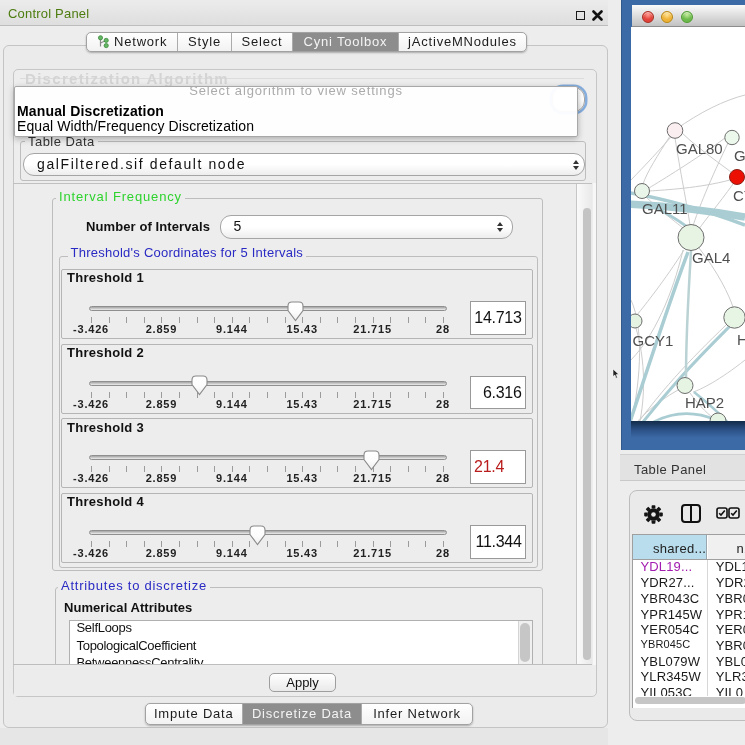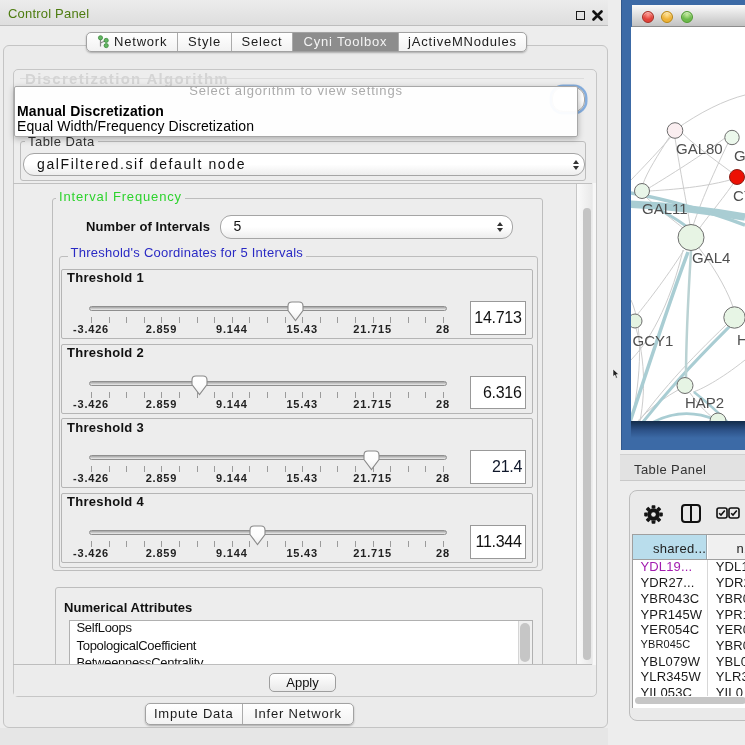--- a/index.html
+++ b/index.html
@@ -171,21 +171,21 @@
 <svg class="abs" style="left:350.3px;top:265.8px" width="17" height="21">
       <defs>
         <linearGradient id="th417" x1="0" y1="0" x2="0" y2="1">
           <stop offset="0" stop-color="#ffffff"></stop>
           <stop offset="0.55" stop-color="#fcfcfc"></stop>
           <stop offset="1" stop-color="#eeeeee"></stop>
         </linearGradient>
       </defs>
       <path d="M1,5 Q1,1 5,1 L12,1 Q16,1 16,5 L16,9.5 L8.5,19.5 L1,9.5 Z" fill="url(#th417)" stroke="#8a8a8a" stroke-width="1.1"></path>
     </svg>
-<div class="abs" style="left:457px;top:266.3px;width:56px;height:33.5px;background:#fff;border:1px solid #999;font-size:16px;letter-spacing:-0.3px;color:#0f172a;text-align:right;line-height:31.5px;padding-right:3px">21.4</div>
+<div class="abs" style="left:457px;top:266.3px;width:56px;height:33.5px;background:#fff;border:1px solid #999;font-size:16px;letter-spacing:-0.3px;color:#b91c1c;text-align:right;line-height:31.5px;padding-right:21px">21.4</div>
 <div class="abs" style="left:48px;top:309.0px;width:472px;height:70px;border:1px solid #b5b5b5;border-radius:2px"></div>
 <div class="abs" style="left:54px;top:310.2px;font-size:13px;font-weight:bold;letter-spacing:0.3px;color:#111">Threshold 4</div>
 <div class="abs" style="left:76px;top:346.0px;width:358px;height:5px;border-radius:2.5px;background:linear-gradient(#a3a3a3,#ededed);border:1px solid #8f8f8f"></div>
 <div class="abs" style="left:78.0px;top:357.0px;width:1px;height:6px;background:#9b9b9b"></div>
 <div class="abs" style="left:95.6px;top:357.0px;width:1px;height:6px;background:#9b9b9b"></div>
 <div class="abs" style="left:113.2px;top:357.0px;width:1px;height:6px;background:#9b9b9b"></div>
 <div class="abs" style="left:130.8px;top:357.0px;width:1px;height:6px;background:#9b9b9b"></div>
 <div class="abs" style="left:148.4px;top:357.0px;width:1px;height:6px;background:#9b9b9b"></div>
 <div class="abs" style="left:166.0px;top:357.0px;width:1px;height:6px;background:#9b9b9b"></div>
 <div class="abs" style="left:183.6px;top:357.0px;width:1px;height:6px;background:#9b9b9b"></div>
@@ -214,40 +214,42 @@
         <linearGradient id="th492" x1="0" y1="0" x2="0" y2="1">
           <stop offset="0" stop-color="#ffffff"></stop>
           <stop offset="0.55" stop-color="#fcfcfc"></stop>
           <stop offset="1" stop-color="#eeeeee"></stop>
         </linearGradient>
       </defs>
       <path d="M1,5 Q1,1 5,1 L12,1 Q16,1 16,5 L16,9.5 L8.5,19.5 L1,9.5 Z" fill="url(#th492)" stroke="#8a8a8a" stroke-width="1.1"></path>
     </svg>
 <div class="abs" style="left:457px;top:341.0px;width:56px;height:33.5px;background:#fff;border:1px solid #999;font-size:16px;letter-spacing:-0.3px;color:#111;text-align:right;line-height:31.5px;padding-right:3.5px">11.344</div>
 <div class="abs etched" style="left:42px;top:403px;width:488px;height:130px"></div>
+<div class="gtitle" style="left:45px;top:393.70000000000005px;font-size:13px;letter-spacing:0.75px;color:#2a2ac4">Attributes to discretize</div>
 <div class="abs" style="left:51px;top:415.70000000000005px;font-size:13px;font-weight:bold;letter-spacing:0.05px;color:#111">Numerical Attributes</div>
 <div class="abs" style="left:56px;top:436px;width:464px;height:80px;background:#fff;border:1px solid #b0b0b0"></div>
 <div class="abs" style="left:63.5px;top:436.29999999999995px;font-size:13px;letter-spacing:-0.3px;color:#111">SelfLoops</div>
 <div class="abs" style="left:63.5px;top:453.5999999999999px;font-size:13px;letter-spacing:-0.3px;color:#111">TopologicalCoefficient</div>
 <div class="abs" style="left:63.5px;top:470.9px;font-size:13px;letter-spacing:-0.3px;color:#111">BetweennessCentrality</div>
 <div class="abs" style="left:505px;top:437px;width:14px;height:46px;background:#f0f0f0;border-left:1px solid #d5d5d5"></div>
 <div class="abs" style="left:507px;top:439px;width:10px;height:39px;background:#c6c6c6;border-radius:5px"></div>
 <div class="abs" style="left:563px;top:0;width:16px;height:482px;background:linear-gradient(90deg,#fbfbfb,#e9e9e9)"></div>
 <div class="abs" style="left:563px;top:0;width:1px;height:482px;background:#c6c6c6"></div>
 <div class="abs" style="left:569.5px;top:24px;width:8px;height:452px;background:#c4c4c4;border-radius:4px"></div>
 </div>
 <div class="abs" style="left:592.5px;top:183px;width:3.5px;height:482px;background:#f7f7f7"></div>
 <div class="abs" style="left:14px;top:666px;width:577px;height:30px;background:#ececec"></div>
 <div class="abs" style="left:269px;top:672.5px;width:67px;height:19px;background:linear-gradient(#ffffff,#e9e9e9);border:1px solid #9e9e9e;border-radius:5px;font-size:13px;color:#111;text-align:center;line-height:17px">Apply</div>
 <div class="abs" style="left:14px;top:85.5px;width:564px;height:51.5px;background:rgba(255,255,255,0.95);border:1px solid #a8a8a8;border-radius:2px;box-shadow:0 2px 6px rgba(0,0,0,0.28)"></div>
 <div class="abs" style="left:14px;top:83px;width:564px;text-align:center;font-size:13px;color:#ababab;letter-spacing:0.85px">Select algorithm to view settings</div>
 <div class="abs" style="left:17px;top:103px;font-size:14px;font-weight:bold;letter-spacing:0.15px;color:#000">Manual Discretization</div>
 <div class="abs" style="left:17px;top:117.5px;font-size:14px;color:#000;letter-spacing:0.1px">Equal Width/Frequency Discretization</div>
 <div class="seg" style="left:144.5px;top:703px;height:21.5px;border-radius:5px">
 <div style="width:96.5px">Impute Data</div>
+<div class="dark" style="width:119px">Discretize Data</div>
 <div style="width:111px">Infer Network</div>
 </div>
 <div class="abs" style="left:621px;top:0;width:124px;height:450px;background:#3c6aa6"></div>
 <div class="abs" style="left:621px;top:0;width:1px;height:450px;background:#32588c"></div>
 <div class="abs" style="left:632px;top:5px;width:113px;height:21.5px;background:linear-gradient(#fafafa,#c2c2c2);border-bottom:1px solid #8d8d8d"></div>
 <div class="abs" style="left:641.5px;top:11px;width:12px;height:12px;border-radius:50%;background:radial-gradient(circle at 50% 25%,#ff9d94 0%,#e2423a 55%,#e2423a 100%);border:1px solid #a32c22;box-shadow:inset 0 1px 1px rgba(255,255,255,0.55)"></div>
 <div class="abs" style="left:661px;top:11px;width:12px;height:12px;border-radius:50%;background:radial-gradient(circle at 50% 25%,#ffe49a 0%,#eeb237 55%,#eeb237 100%);border:1px solid #b8860f;box-shadow:inset 0 1px 1px rgba(255,255,255,0.55)"></div>
 <div class="abs" style="left:680.5px;top:11px;width:12px;height:12px;border-radius:50%;background:radial-gradient(circle at 50% 25%,#c8eda0 0%,#6cba4b 55%,#6cba4b 100%);border:1px solid #4e9a2e;box-shadow:inset 0 1px 1px rgba(255,255,255,0.55)"></div>
 <svg class="abs" style="left:631px;top:27px;background:#ffffff" width="114" height="394" viewBox="631 27 114 394">
 <g fill="none" stroke="#cdcdcd" stroke-width="1">

